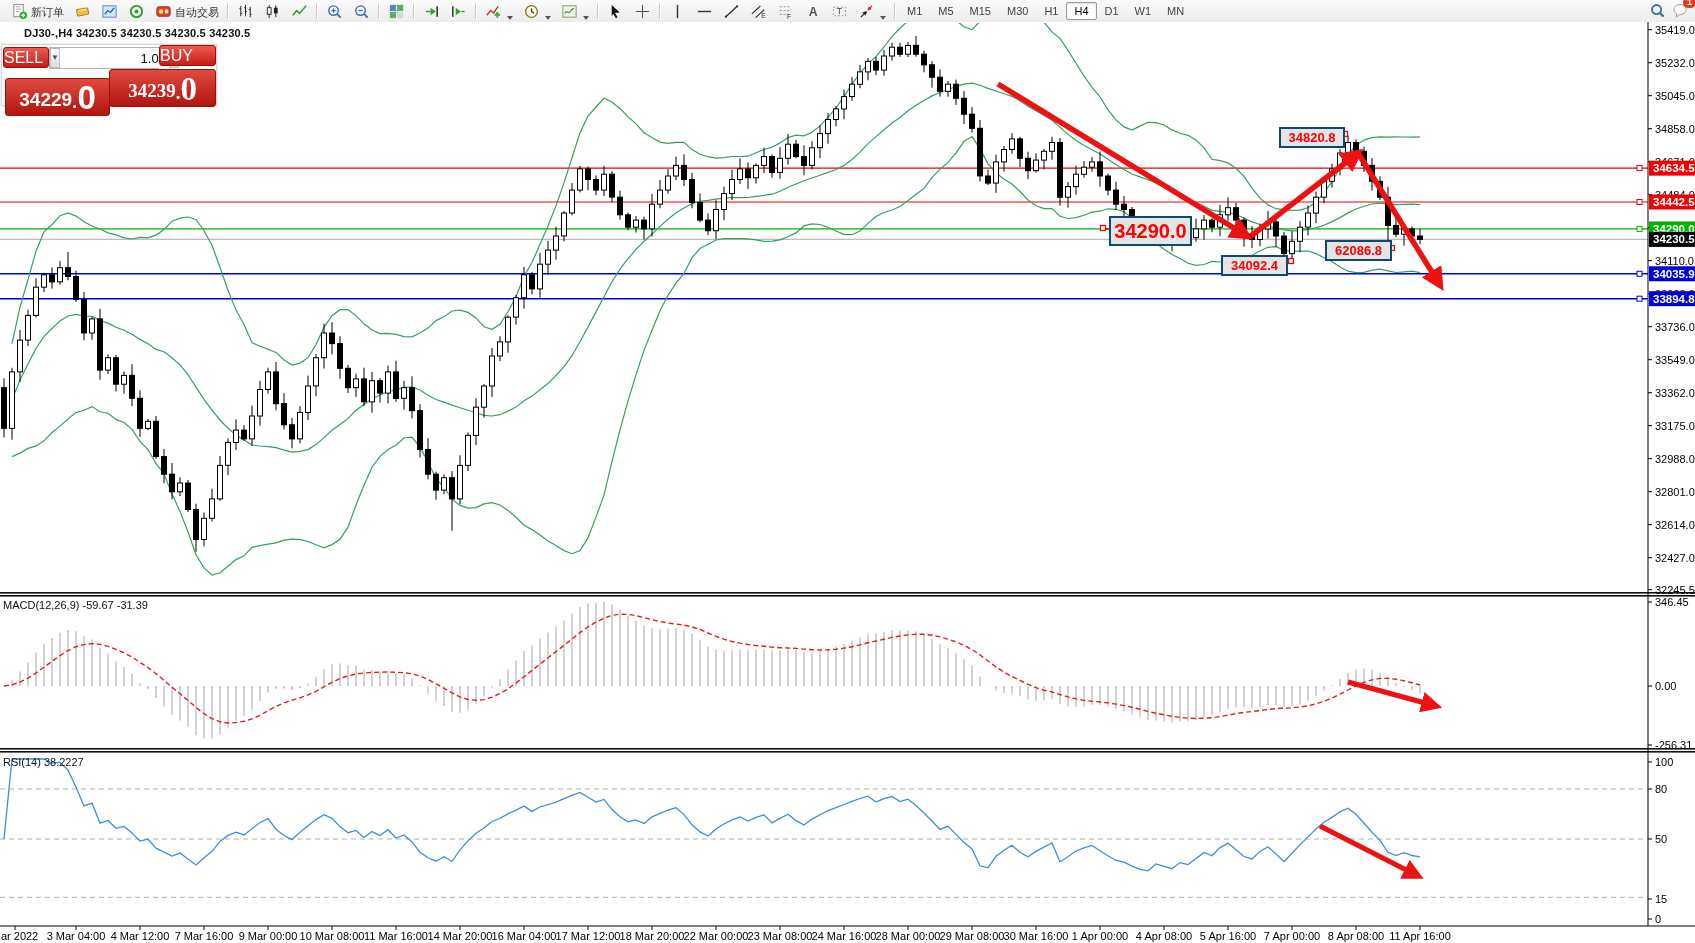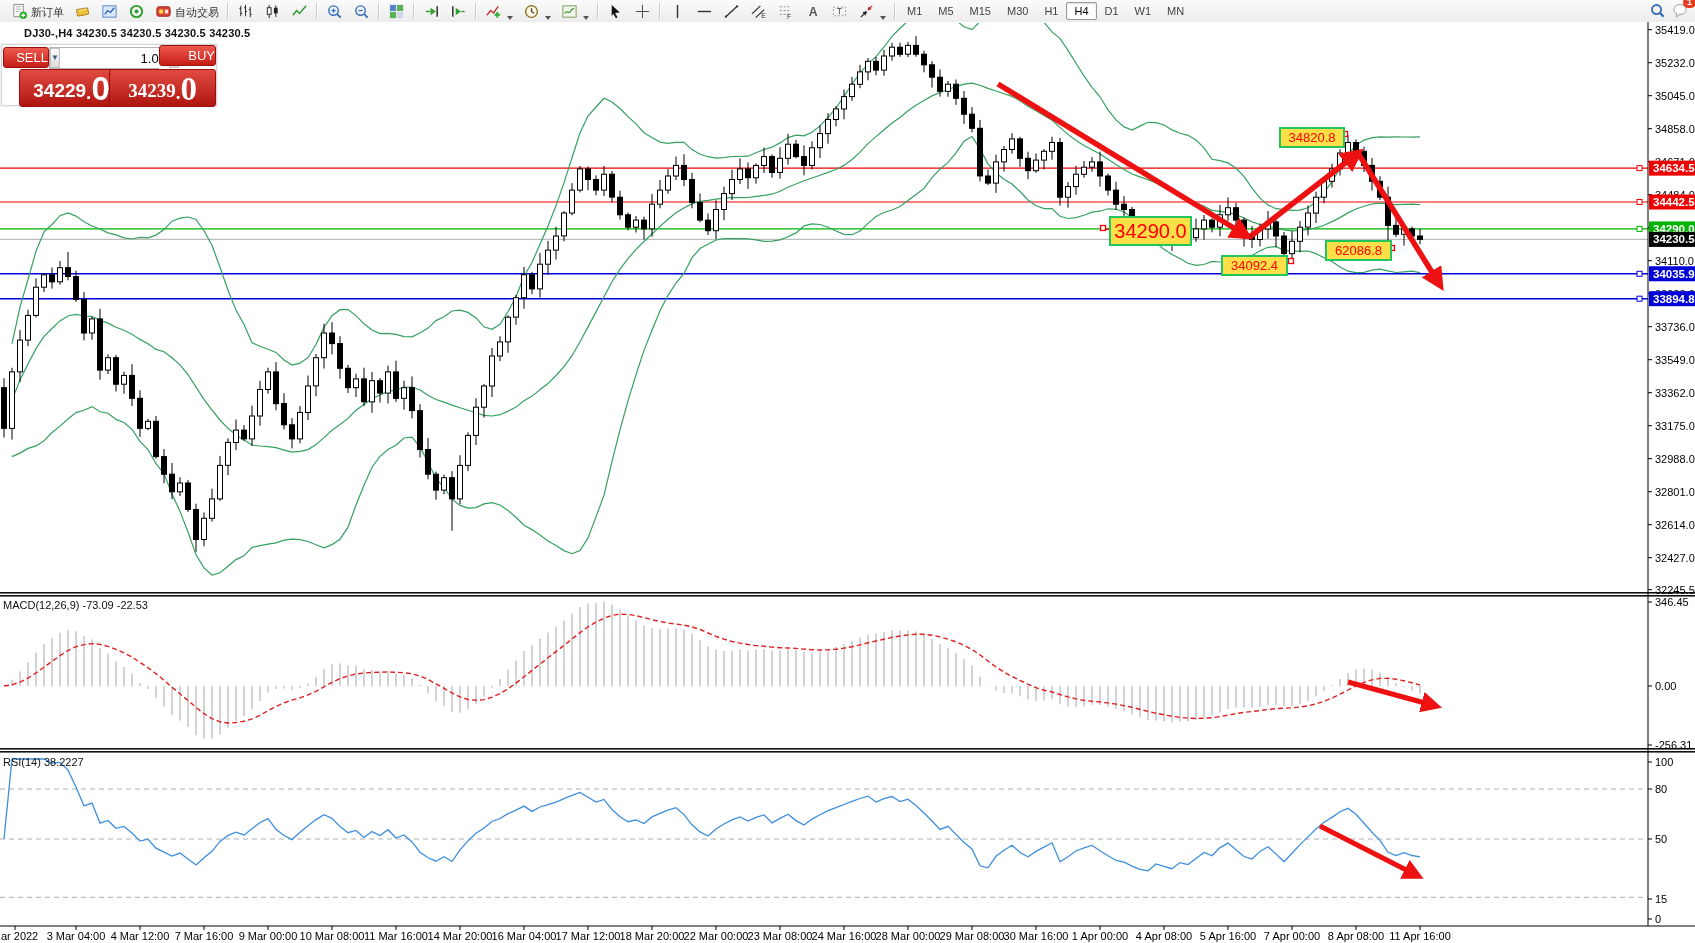--- a/index.html
+++ b/index.html
@@ -14,36 +14,36 @@
   .tf-btn.active{background:#fff;border:1px solid #9a9a9a;box-shadow:inset 0 1px 2px rgba(0,0,0,.15);color:#000;}
   #tb-right{margin-left:auto;display:flex;align-items:center;gap:6px;padding-right:6px;}
   #chat-badge{position:relative;}
   #chat-badge .badge{position:absolute;top:-5px;right:-7px;background:#e63b1f;color:#fff;border-radius:8px;font-size:9px;padding:0 4px;line-height:11px;font-weight:bold;}
   
   #chart-root{position:absolute;left:0;top:0;width:1695px;height:943px;}
   #chart-svg{position:absolute;left:0;top:0;}
   #symbol-header{position:absolute;left:24px;top:27px;font-size:11px;font-weight:bold;color:#111;letter-spacing:.2px;}
   
   #trade-panel{position:absolute;left:1px;top:44px;width:214px;height:60px;background:#fff;border:1px solid #d6d6d6;box-shadow:0 0 0 1px #f2f2f2;}
-  .tp-btn{position:absolute;color:#fff;font-size:13px;text-align:right;background:linear-gradient(#ef5a4e,#c61d17);border:1px solid #9c0f0c;border-radius:3px;}
+  .tp-btn{position:absolute;color:#fff;font-size:16px;text-align:left;background:linear-gradient(#ef5a4e,#c61d17);border:1px solid #9c0f0c;border-radius:3px;}
   #tp-sell{left:1px;top:2px;width:44px;height:19px;line-height:19px;}
   #tp-buy{left:157px;top:0;width:55px;height:19px;line-height:19px;}
   #tp-vol{position:absolute;left:47px;top:2px;width:108px;height:20px;border:1px solid #b5b5b5;background:#fff;display:flex;}
   .spin{width:19px;background:linear-gradient(#fdfdfd,#dcdcdc);border:1px solid #c0c0c0;font-size:8px;text-align:center;line-height:18px;}
   #tp-vol input{flex:1;border:0;outline:0;text-align:right;font-size:13px;width:60px;padding-right:3px;font-family:"Liberation Sans",sans-serif;margin-left:44px;}
   .tp-price{position:absolute;top:24px;height:34px;background:linear-gradient(#e04b41,#b01510);border:1px solid #9c0f0c;border-radius:3px;color:#fff;display:flex;align-items:flex-end;justify-content:center;padding-bottom:2px;}
-  #tp-sell-price{left:17px;width:103px;}
+  #tp-sell-price{left:3px;width:103px;margin-top:9px;}
   #tp-buy-price{left:107px;width:105px;font-family:Liberation Serif, serif;}
   .tp-price .main{font-size:19px;font-weight:bold;line-height:26px;}
   .tp-price .dot{font-size:19px;font-weight:bold;}
   .tp-price .big{font-size:33px;font-weight:bold;line-height:30px;}
   
   .pane-label{position:absolute;font-size:11px;color:#111;}
   
-  .ann{position:absolute;background:#fde047;border:2px solid #22c55e;color:#f00;display:flex;align-items:center;justify-content:center;font-weight:normal;white-space:nowrap;}
+  .ann{position:absolute;background:#e5e5e5;border:2px solid #0c4a6e;color:#f00;display:flex;align-items:center;justify-content:center;font-weight:bold;white-space:nowrap;}
 </style>
 </head>
 <body>
 <div id="stage">
 
 <div id="toolbar">
       <div style="width:6px"></div>
       <div class="tb-btn">
         <span>
           <svg width="17" height="17" viewBox="0 0 18 18">
@@ -1016,21 +1016,21 @@
           <span class="dot">.</span>
           <span class="big">0</span>
     </div>
     <div id="tp-buy-price" class="tp-price">
       <span class="main">34239</span>
           <span class="dot">.</span>
           <span class="big">0</span>
     </div>
   </div>
 
-  <div class="pane-label" style="left:3px;top:599px;">MACD(12,26,9) -73.09 -22.53</div>
+  <div class="pane-label" style="left:3px;top:599px;">MACD(12,26,9) -59.67 -31.39</div>
   <div class="pane-label" style="left:3px;top:756px;">RSI(14) 38.2227</div>
 
   <div class="ann" id="ann-0" style="left: 1279px; top: 127px; width: 62px; height: 17px; font-size: 13px;">34820.8</div>
   <div class="ann" id="ann-1" style="left: 1109px; top: 216px; width: 79px; height: 26px; font-size: 20px;">34290.0</div>
   <div class="ann" id="ann-2" style="left: 1221px; top: 255px; width: 63px; height: 17px; font-size: 13px;">34092.4</div>
   <div class="ann" id="ann-3" style="left: 1325px; top: 240px; width: 63px; height: 17px; font-size: 13px;">62086.8</div>
 </div>
 
 </div>
 

